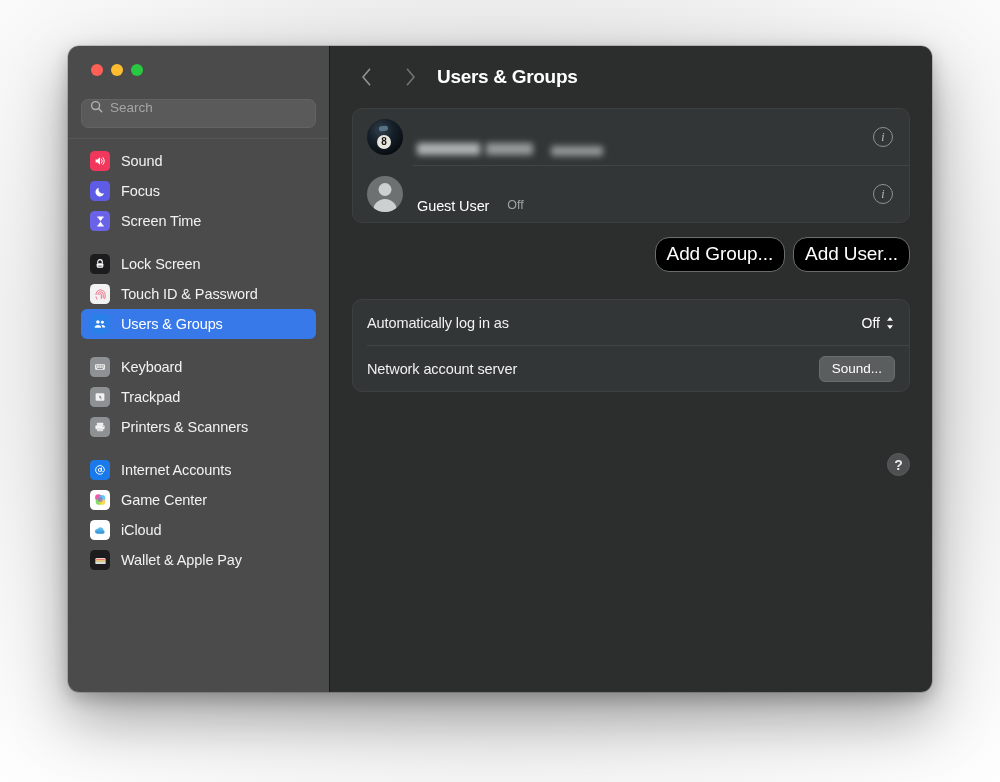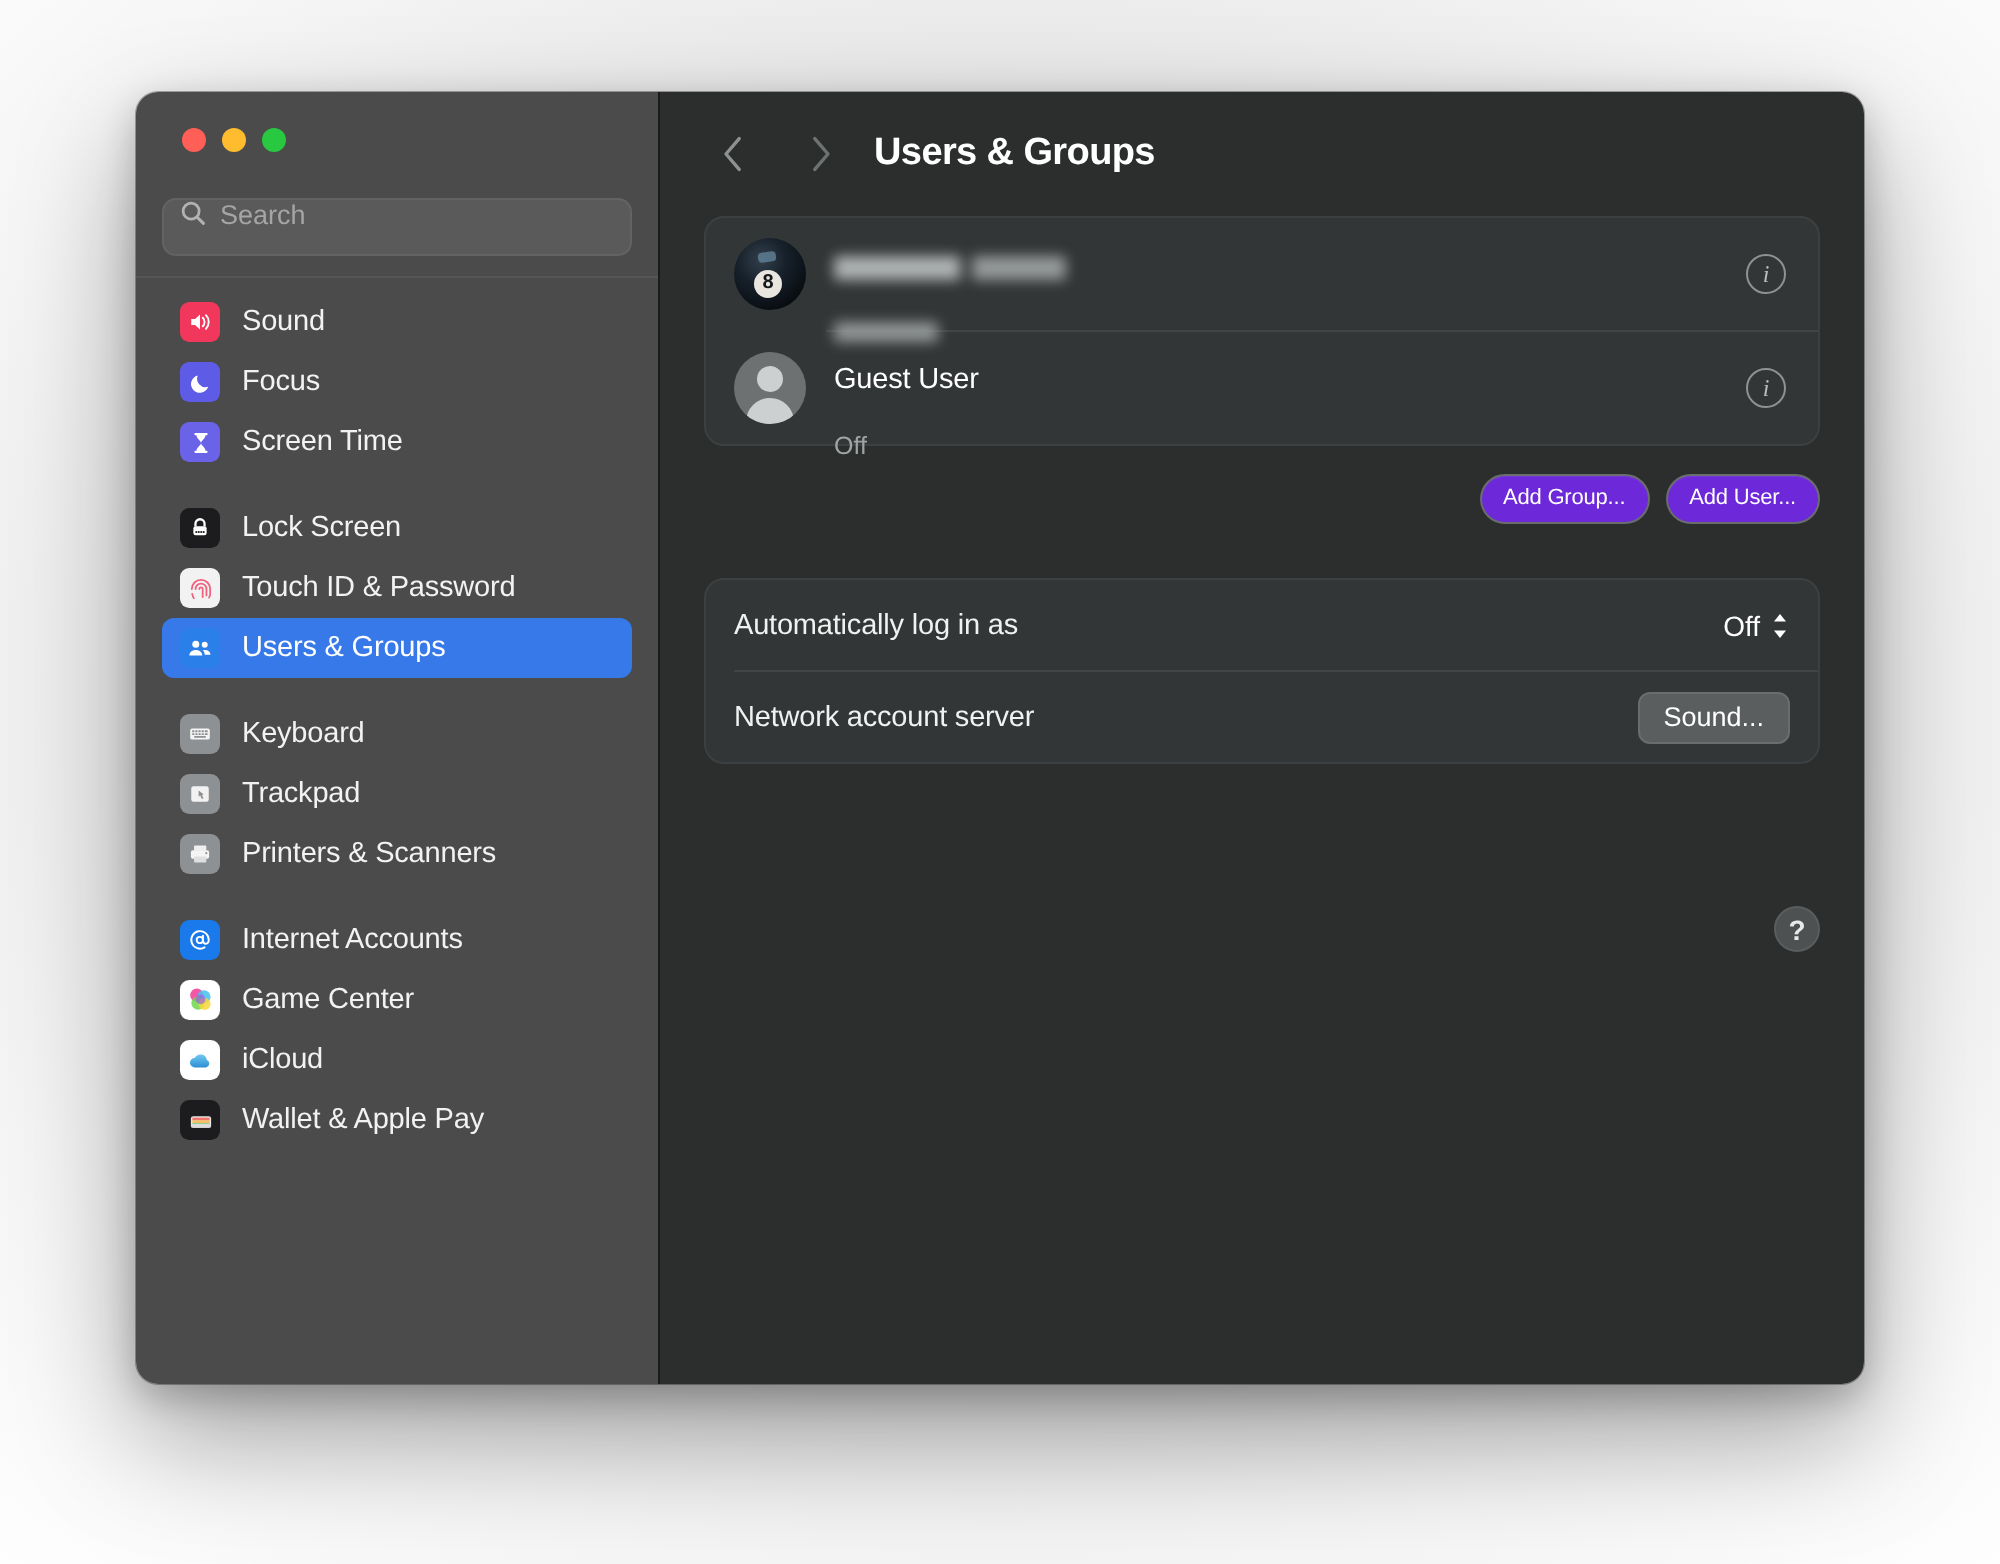--- a/index.html
+++ b/index.html
@@ -230,21 +230,20 @@
     bottom: 0px; left: 50%;
     transform: translateX(-50%);
     width: 24px; height: 13px;
     border-radius: 12px 12px 0 0;
     background: #cdd0d1;
   }
 
   .user-text {
     margin-left: 14px;
     display: flex;
-    flex-direction: column;
     gap: 18px;
     flex: 1;
     min-width: 0;
     margin-top: 24px;
   }
   .user-name {
     color: #ffffff;
     font-size: 14.5px;
     letter-spacing: -0.1px;
   }
@@ -283,25 +282,25 @@
     flex: 0 0 20px;
   }
 
   .btn-row {
     display: flex;
     justify-content: flex-end;
     gap: 8px;
     margin: 14px 22px 0 22px;
   }
   .pushbtn {
-    background: #6d28d9;
+    background: #000000;
     border: 0.5px solid #6a6d6e;
     border-radius: 14px;
     color: #ffffff;
-    font-size: 11px;
+    font-size: 19px;
     font-family: "Liberation Sans", sans-serif;
     padding: 5px 11px 6px 11px;
     cursor: default;
     box-shadow: 0 0.5px 0 rgba(255,255,255,0.07) inset;
     letter-spacing: -0.1px;
   }
 
   .panel2 { margin-top: 27px; }
 
   .setting-row {

